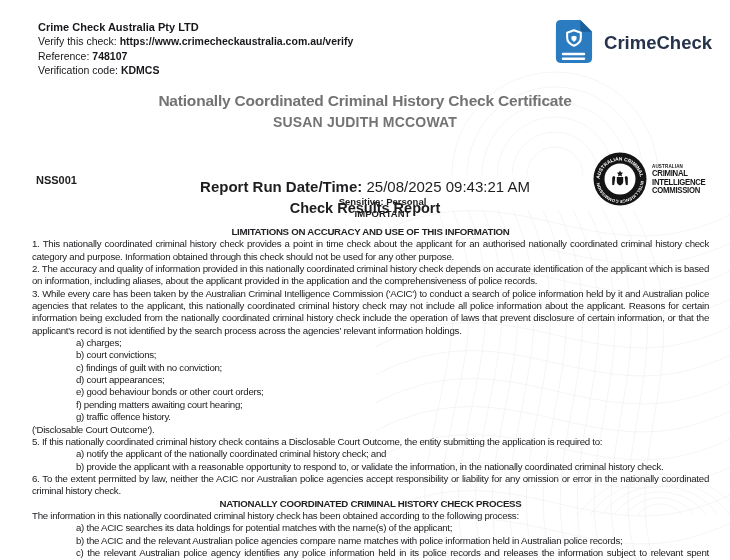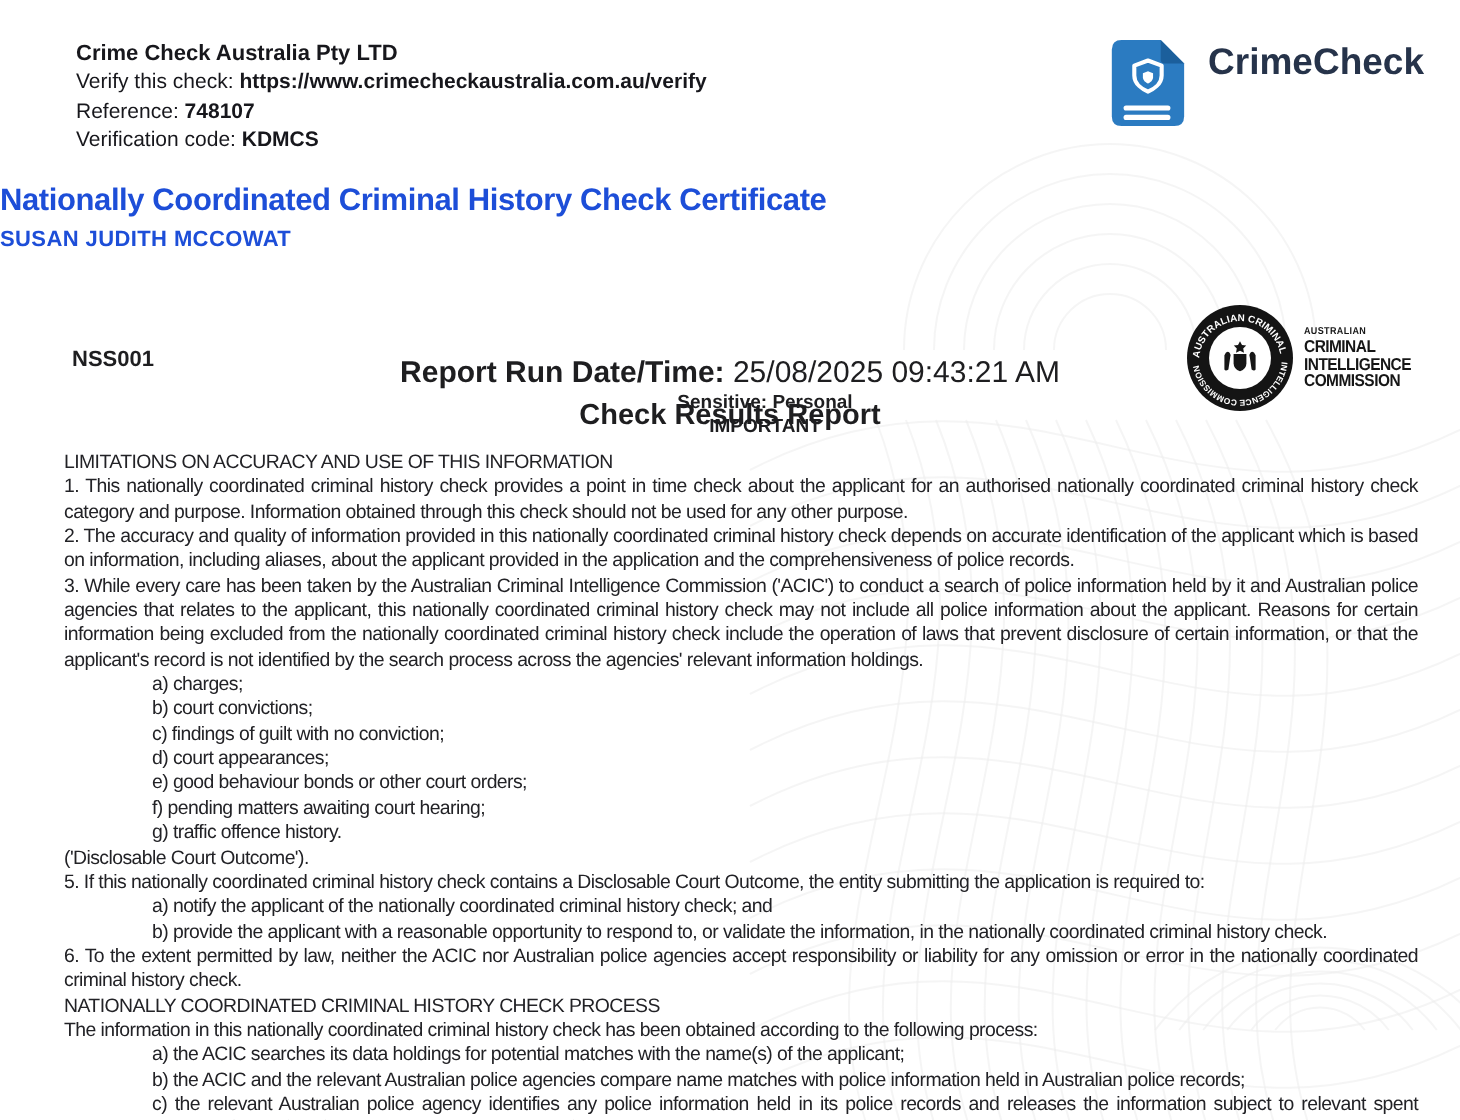--- a/index.html
+++ b/index.html
@@ -7,46 +7,46 @@
         font-family:"Liberation Sans",sans-serif;color:#1e1e20;}
   .wm{position:absolute;inset:0;z-index:0;pointer-events:none;}
   .layer{position:relative;z-index:1;}
 
   
   .hdr-left{position:absolute;left:38px;top:20px;font-size:10.5px;line-height:14.3px;color:#17171c;}
   .company{font-weight:bold;font-size:11px;}
   .b{font-weight:bold;}
 
   
-  .logo{position:absolute;top:19px;right:18px;display:flex;align-items:flex-start;gap:9px;}
+  .logo{position:absolute;top:19px;right:18px;display:flex;align-items:center;gap:9px;}
   .logo-text{color:#26334a;line-height:20px;margin-top:2px;}
   .logo-name{font-size:18.5px;font-weight:bold;}
   .logo-country{font-size:18.5px;font-weight:bold;letter-spacing:1.2px;}
 
   
-  .title-block{position:absolute;left:0;right:0;top:92px;color:#1d4ed8;}
+  .title-block{position:absolute;left:0;right:0;top:92px;text-align:center;color:#737373;}
   .cert-title{font-size:15.5px;font-weight:bold;letter-spacing:-0.2px;}
-  .applicant{font-size:11px;font-weight:bold;margin-top:4px;letter-spacing:0.2px;}
+  .applicant{font-size:14px;font-weight:bold;margin-top:4px;letter-spacing:0.2px;}
 
   
   .form-code{position:absolute;left:36px;top:174px;font-size:11px;font-weight:bold;}
   .crr-heading{position:absolute;left:0;right:0;top:152px;text-align:center;font-size:14.5px;font-weight:bold;margin-top:48px;}
   .run-line{position:absolute;left:0;right:0;top:178px;text-align:center;font-size:15px;}
   .meta-lines{position:absolute;left:0;right:0;top:196px;text-align:center;font-size:9.5px;font-weight:bold;line-height:11.5px;padding-left:35px;}
 
   
   .acic{position:absolute;top:152px;right:16px;display:flex;align-items:center;gap:5px;}
   .acic-text{color:#161616;transform:scaleX(0.9);transform-origin:left center;width:62px;}
   .acic-l1{font-size:5px;font-weight:bold;letter-spacing:0.2px;}
   .acic-l2{font-size:8.6px;font-weight:bold;letter-spacing:-0.3px;line-height:8.6px;}
 
   
   .body{position:absolute;left:32px;top:226px;width:677px;font-size:9.7px;line-height:12.35px;
         letter-spacing:-0.28px;text-align:justify;color:#222226;}
-  .bh{font-weight:normal;text-align:left;}
+  .bh{font-weight:bold;text-align:center;}
   .indent{text-indent:44px;}
 </style>
 </head>
 <body>
 
 <div class="page">
 
   <svg class="wm" id="wm" width="730" height="560" viewBox="0 0 730 560">
       <path d="M450 600 C 375 470, 495 360, 438 210" fill="none" stroke="#ececec" stroke-width="1" opacity="0.55"></path>
       <path d="M467 600 C 392 470, 512 360, 453 210" fill="none" stroke="#ececec" stroke-width="1" opacity="0.55"></path>

